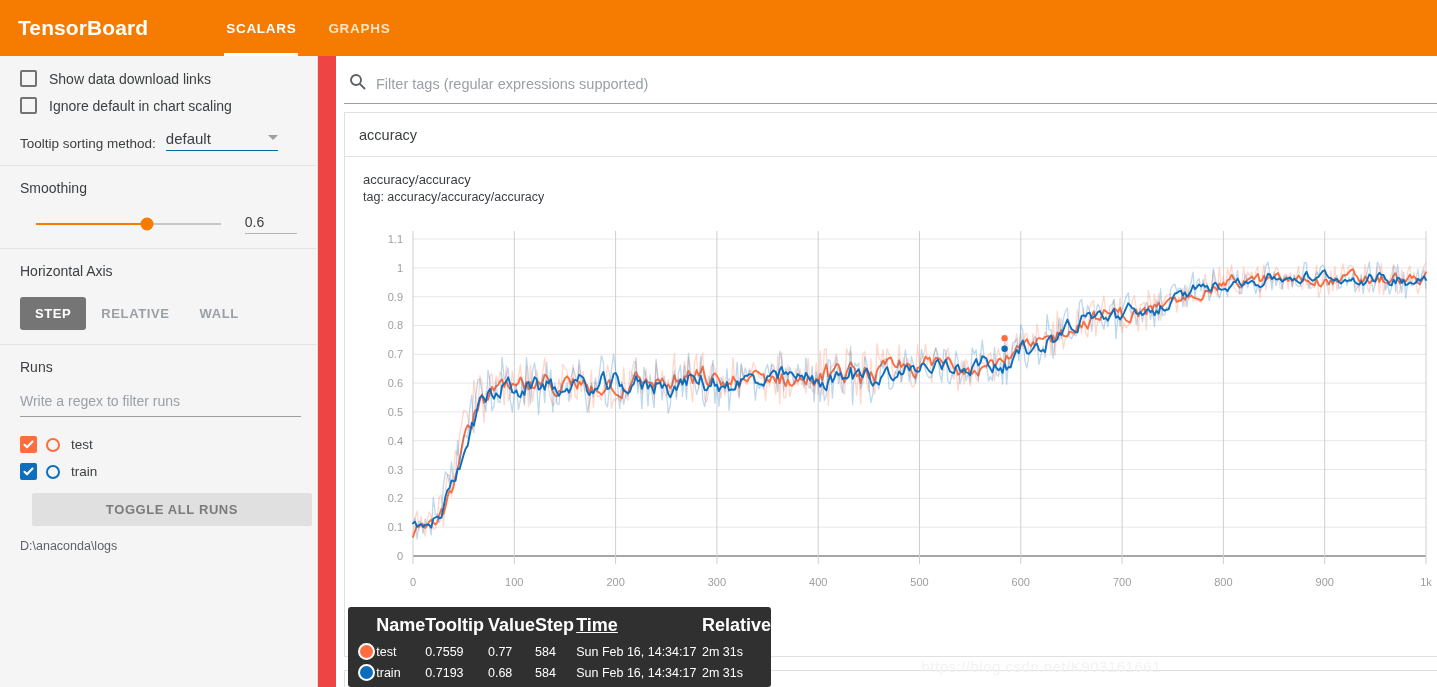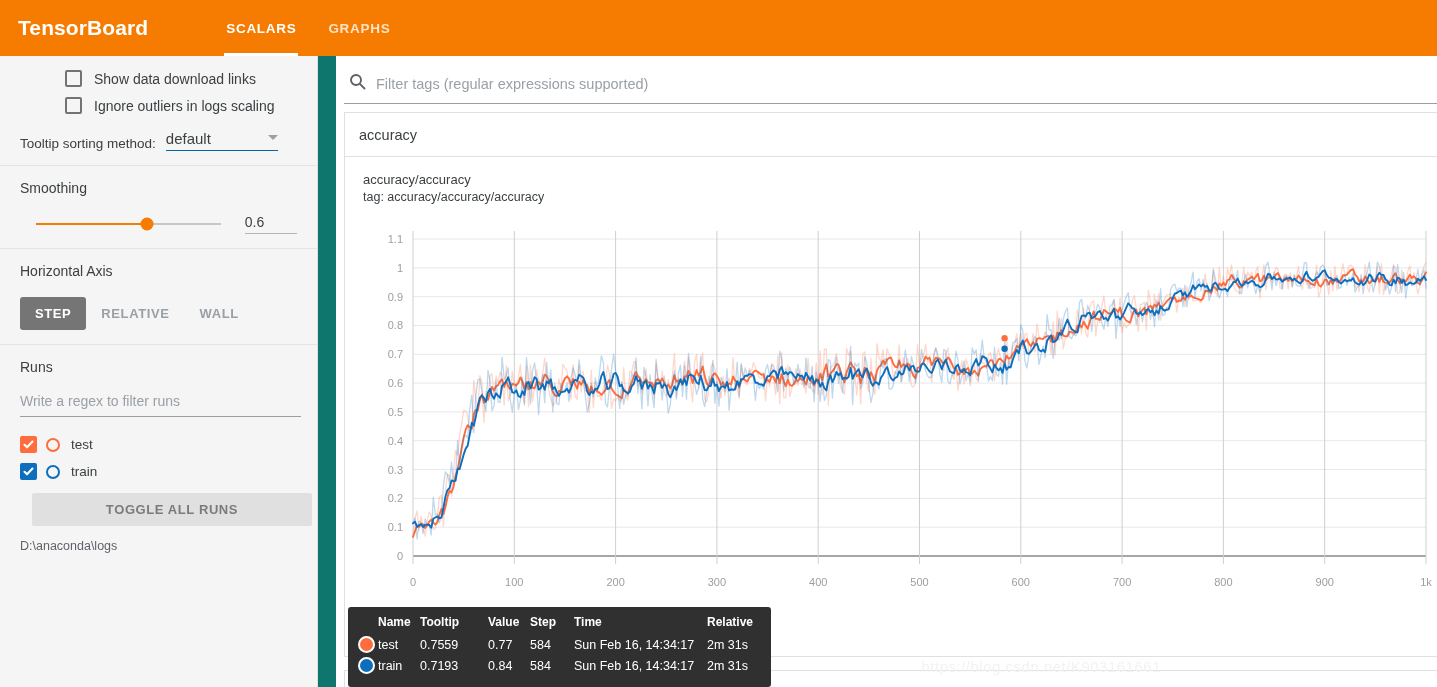--- a/index.html
+++ b/index.html
@@ -4,21 +4,21 @@
 <style>
   * { box-sizing: border-box; }
   html, body {
     margin: 0; padding: 0;
     width: 1437px; height: 687px;
     overflow: hidden;
     background: #fff;
     font-family: "Liberation Sans", sans-serif;
     -webkit-font-smoothing: antialiased;
   }
-  #app { position: relative; width: 1167px; height: 687px; background: #0f766e; }
+  #app { position: relative; width: 1167px; height: 687px; background: #ef4444; }
 
   
   .header {
     position: absolute; top: 0; left: 0; width: 1437px; height: 56px;
     background: #f57c00; display: flex; align-items: center;
   }
   .brand {
     color: #fff; font-size: 21px; font-weight: bold;
     margin-left: 18px; letter-spacing: 0.1px;
   }
@@ -34,21 +34,21 @@
     height: 3px; background: #fff;
   }
 
   
   .sidebar {
     position: absolute; top: 56px; left: 0; width: 318px; height: 631px;
     background: #f5f5f5; border-right: 1px solid #e0e0e0;
   }
   .sb-section { padding: 14px 20px 14px 20px; border-bottom: 1px solid #e4e4e4; }
   .sb-section.no-border { border-bottom: none; }
-  .chk-row { display: flex; align-items: center; margin-bottom: 10px; cursor: pointer; margin-left: 45px; }
+  .chk-row { display: flex; align-items: center; margin-bottom: 10px; cursor: pointer; }
   .chk-row:last-child { margin-bottom: 0; }
   .chk-box {
     width: 17px; height: 17px; border: 2px solid #737373;
     border-radius: 2px; background: #f5f5f5; flex: none;
   }
   .chk-label { font-size: 14px; color: #3c4043; margin-left: 12px; }
 
   .tooltip-sort { display: flex; align-items: flex-end; margin-top: 16px; }
   .tooltip-sort-label { font-size: 13.5px; color: #3c4043; }
   .tooltip-sort-select {
@@ -141,30 +141,30 @@
   .card2 { top: 614px; height: 60px; }
 
   
   .tooltip {
     position: absolute; left: 348px; top: 607px; width: 423px; height: 80px;
     background: #303030; border-radius: 3px; padding: 8px 0 0 0;
     color: #fff; font-size: 12.5px; z-index: 40; overflow: hidden;
   }
   .tt-table { width: 100%; border-collapse: collapse; }
   .tt-table th {
-    text-align: left; font-weight: bold; font-size: 12px;
+    text-align: left; font-weight: bold; font-size: 18px;
     padding: 0 0 5px 0; color: #fff; white-space: nowrap;
   }
   .tt-table td { font-size: 12.5px; padding: 2px 0; color: #fff; white-space: nowrap; }
   .tt-c-dot { width: 30px; padding-left: 10px !important; }
   .tt-c-name { width: 42px; }
   .tt-c-sm { width: 68px; }
   .tt-c-val { width: 42px; }
   .tt-c-step { width: 44px; }
-  .tt-c-time { width: 133px; }
+  .tt-c-time { width: 133px; text-decoration: underline; }
   .tt-dot {
     width: 17px; height: 17px; border-radius: 50%; display: block;
     border: 2px solid #fff;
   }
 
   .watermark {
     position: absolute; right: 6px; bottom: 12px;
     font-size: 15px; color: #f2f2f2; letter-spacing: 0.5px;
     font-family: "Liberation Sans", sans-serif; z-index: 5;
   }
@@ -184,21 +184,21 @@
 
   <div class="sidebar">
 
     <div class="sb-section">
       <div class="chk-row">
         <div class="chk-box"></div>
         <div class="chk-label">Show data download links</div>
       </div>
       <div class="chk-row">
         <div class="chk-box"></div>
-        <div class="chk-label">Ignore outliers in logs scaling</div>
+        <div class="chk-label">Ignore default in chart scaling</div>
       </div>
 
       <div class="tooltip-sort">
         <div class="tooltip-sort-label">Tooltip sorting method:</div>
         <div class="tooltip-sort-select">
           <span class="tooltip-sort-value">default</span>
           <span class="caret"></span>
         </div>
       </div>
     </div>
@@ -382,21 +382,21 @@
           <td>584</td>
           <td>Sun Feb 16, 14:34:17</td>
           <td>2m 31s</td>
         </tr>
         <tr>
           <td class="tt-c-dot">
             <span class="tt-dot" style="background:#0d6ebd;"></span>
           </td>
           <td>train</td>
           <td>0.7193</td>
-          <td>0.84</td>
+          <td>0.68</td>
           <td>584</td>
           <td>Sun Feb 16, 14:34:17</td>
           <td>2m 31s</td>
         </tr>
       </tbody>
     </table>
   </div>
 
   <div class="watermark">https://blog.csdn.net/K903161661</div>
 </div>

